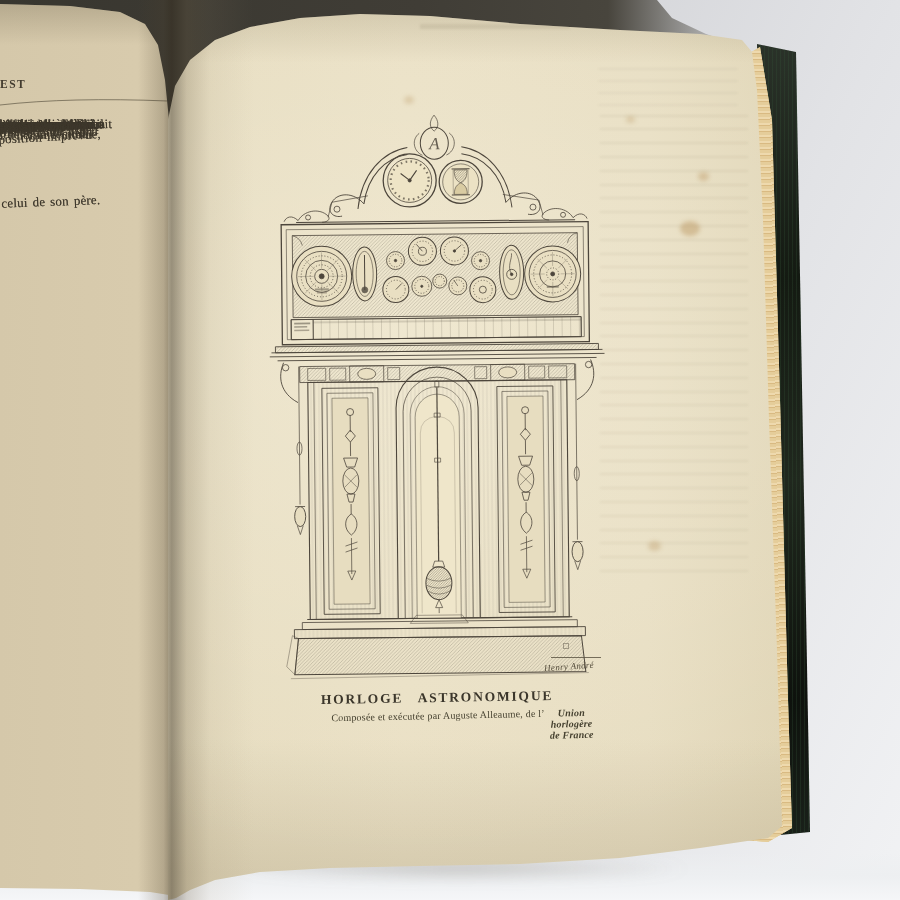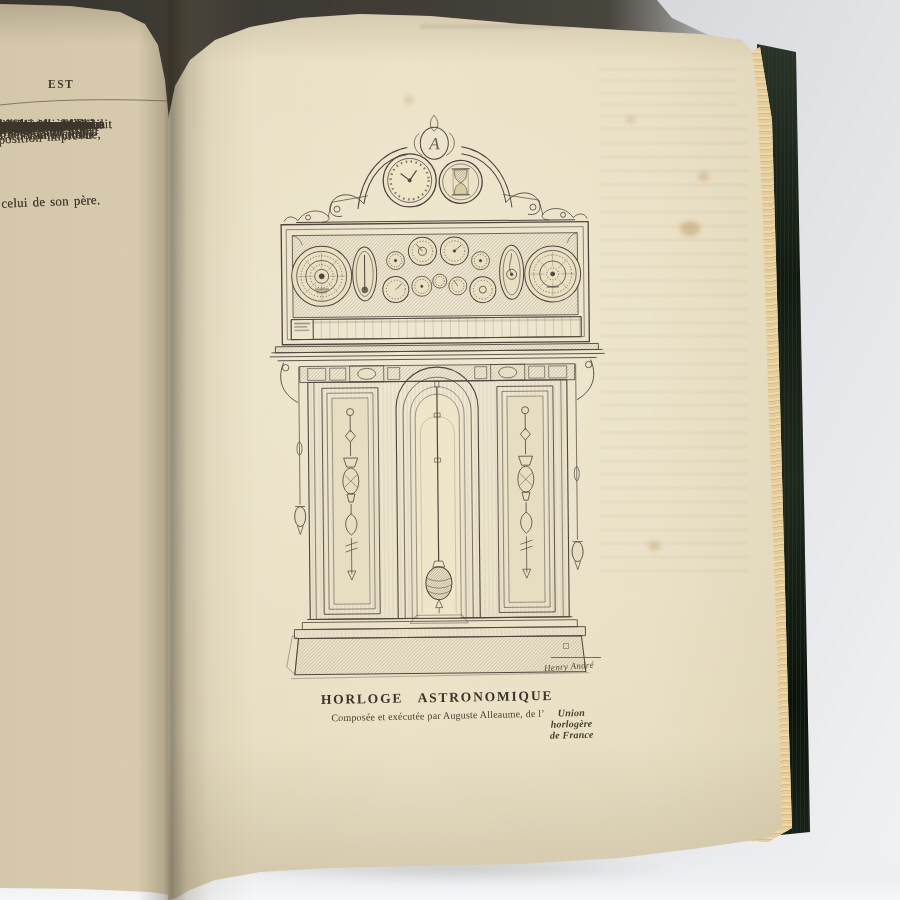--- a/index.html
+++ b/index.html
@@ -60,21 +60,21 @@
       radial-gradient(120% 90% at 45% 40%,rgba(255,252,240,.30),rgba(255,252,240,0) 62%),
       linear-gradient(180deg,rgba(118,103,72,.26) 0%,rgba(118,103,72,0) 7%,rgba(118,103,72,0) 82%,rgba(130,115,85,.18) 97%),
       linear-gradient(90deg,#a3946f 0%,#c3b592 3%,#d9cdac 8%,#e5dbbe 18%,#e9dfc3 45%,#e7ddc1 72%,#e0d5b6 88%,#d3c5a2 96%,#bfae89 100%);
   }
   .gutter-seam{
     left:138px;top:0;width:116px;height:900px;pointer-events:none;
     background:linear-gradient(90deg,rgba(75,64,45,0) 0%,rgba(75,64,45,.26) 22%,rgba(56,47,32,.46) 29%,rgba(110,96,70,.26) 42%,rgba(150,135,105,.10) 62%,rgba(150,135,105,0) 100%);
   }
 
   
-  .lp-head{left:0;top:78px;font-size:11.5px;letter-spacing:1.5px;color:#413a2e;font-weight:bold;margin-left:48px;}
+  .lp-head{left:0;top:78px;font-size:11.5px;letter-spacing:1.5px;color:#413a2e;font-weight:bold;}
   .lp-rule{left:0;top:94px;width:175px;height:16px;}
   .lp-text{
     left:-70px;top:116px;width:236px;text-align:right;
     font-size:13px;line-height:16.5px;color:#3e382c;white-space:nowrap;
     letter-spacing:.2px;word-spacing:1.5px;text-shadow:0 0 .4px rgba(62,56,44,.7);
   }
   .lp-text div{position:static;height:16.5px;transform-origin:100% 50%;}
   .t0{transform:rotate(-.3deg);} .t1{transform:rotate(-1deg);}
   .t2{transform:rotate(-2.2deg);} .t3{transform:rotate(-3.2deg);}
   .g3{margin-top:3px;} .g6{margin-top:6px;} .g8{margin-top:8px;}

